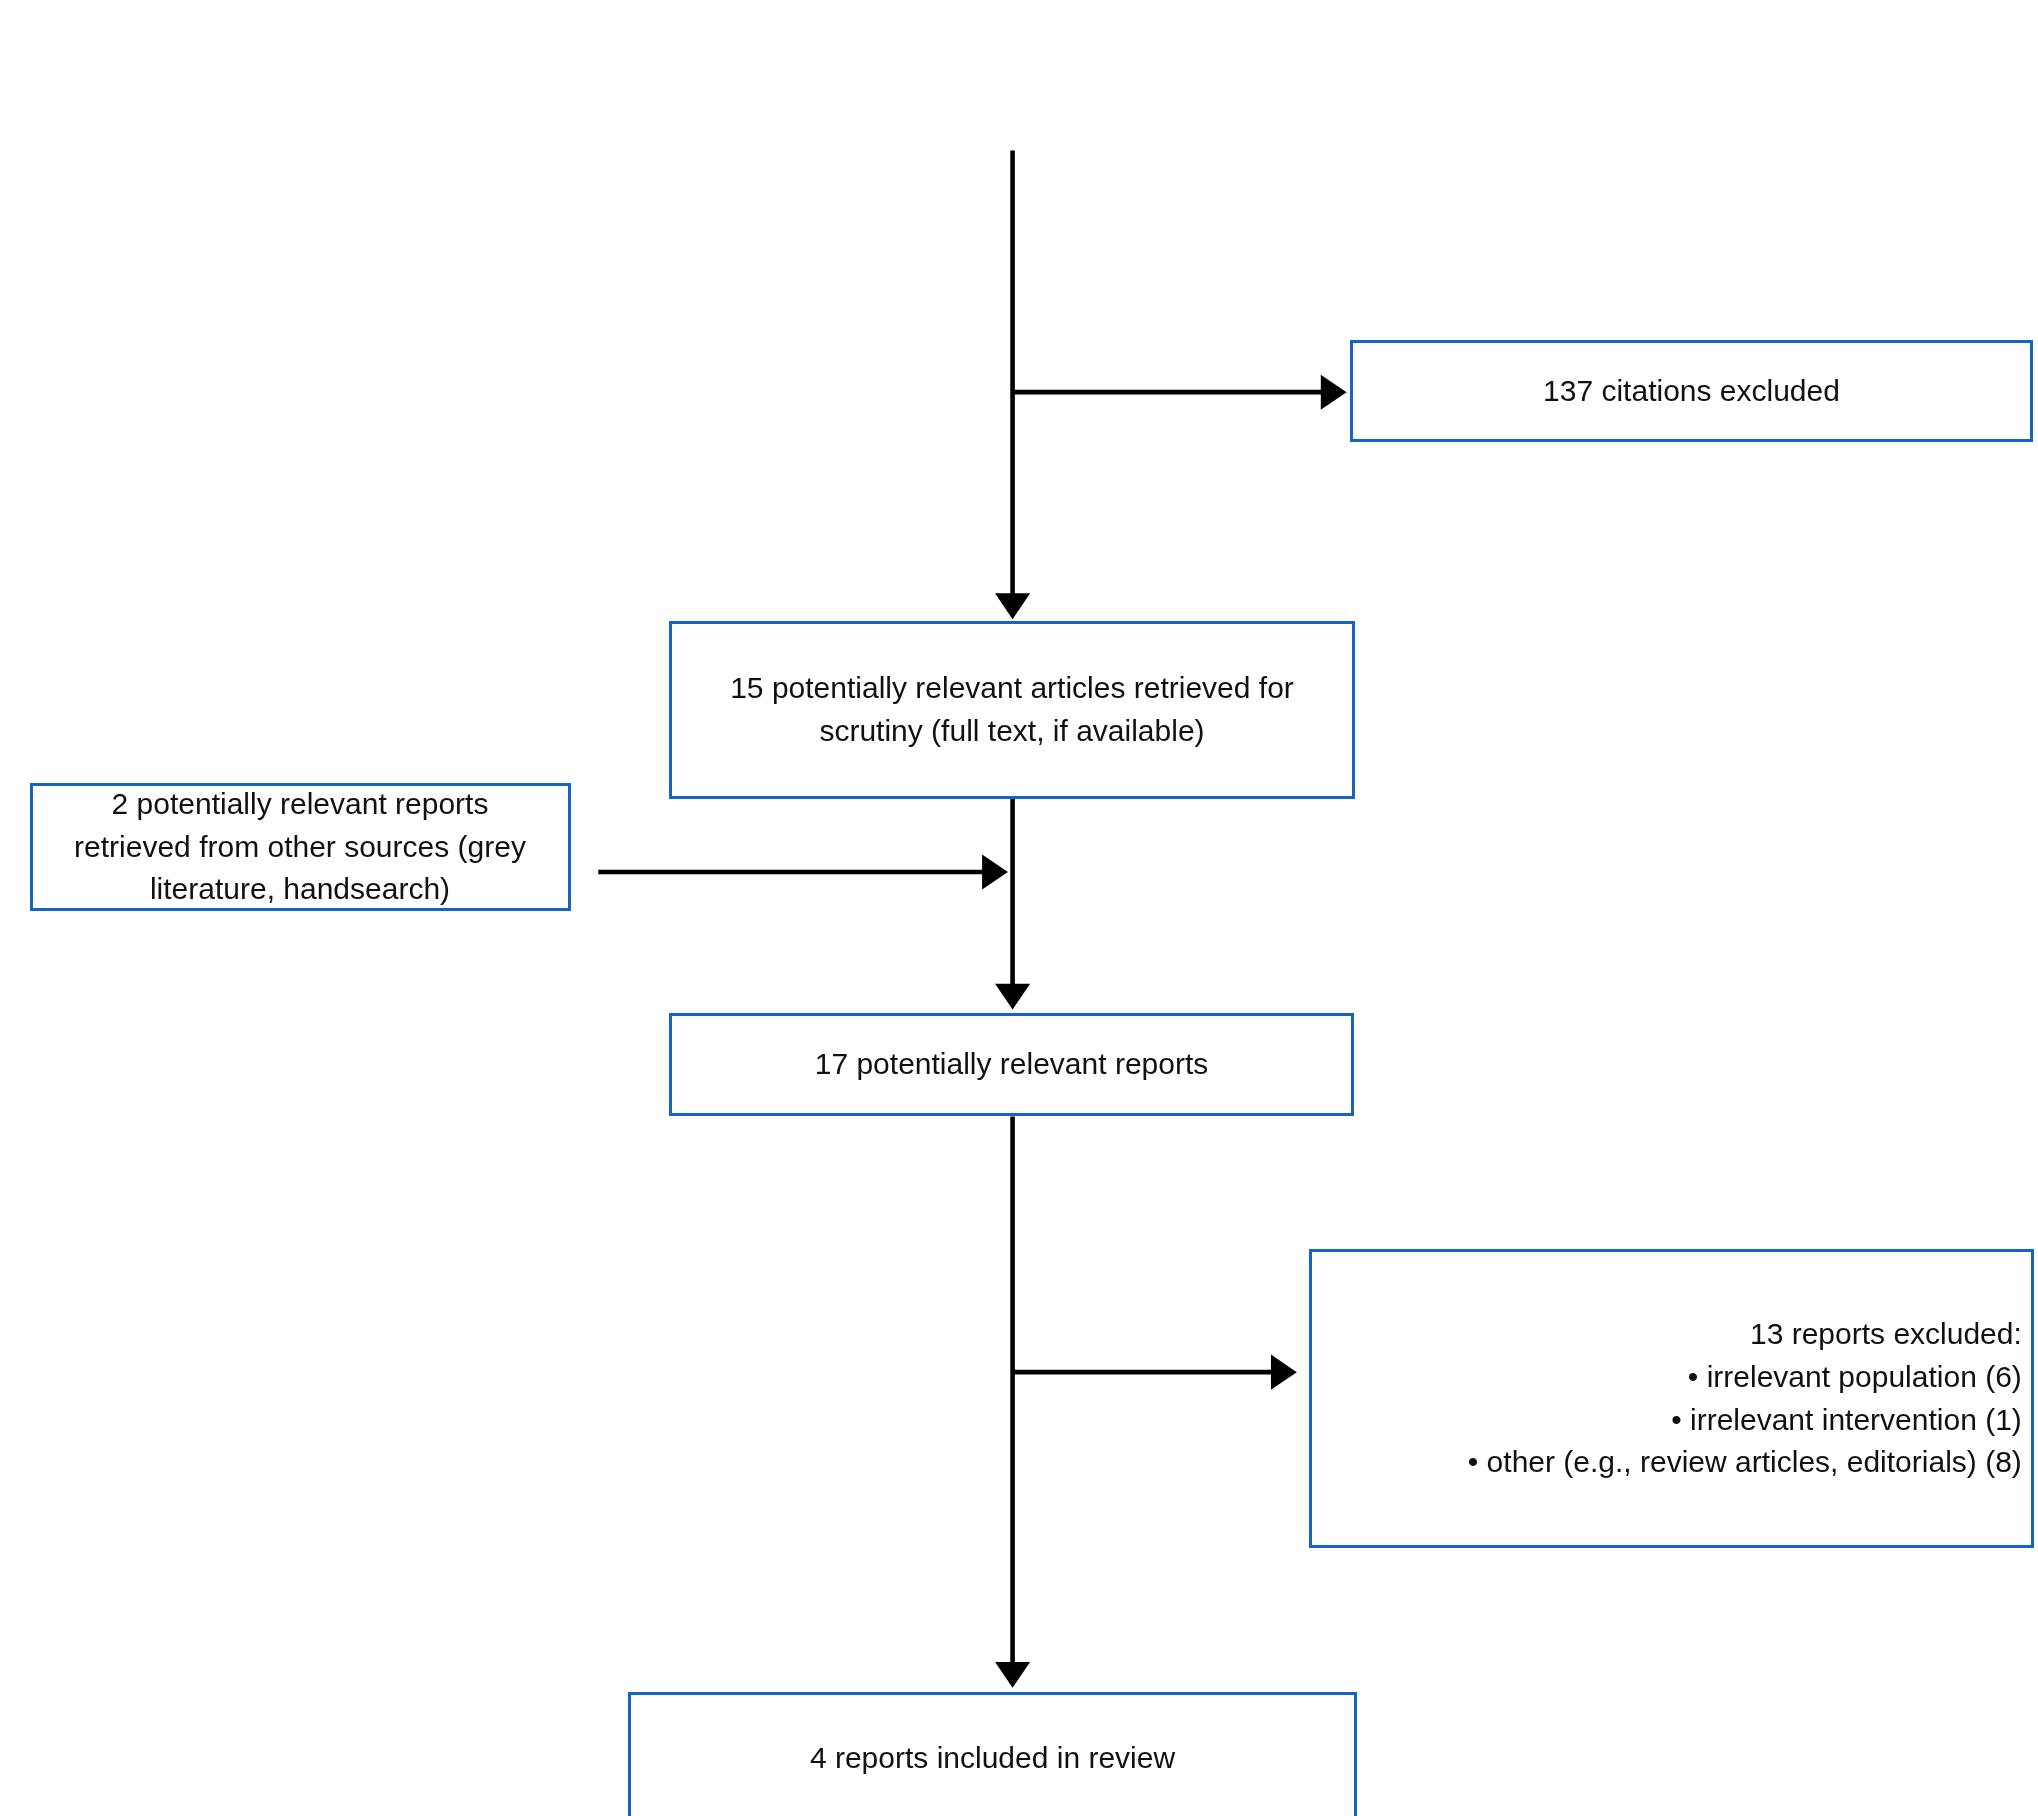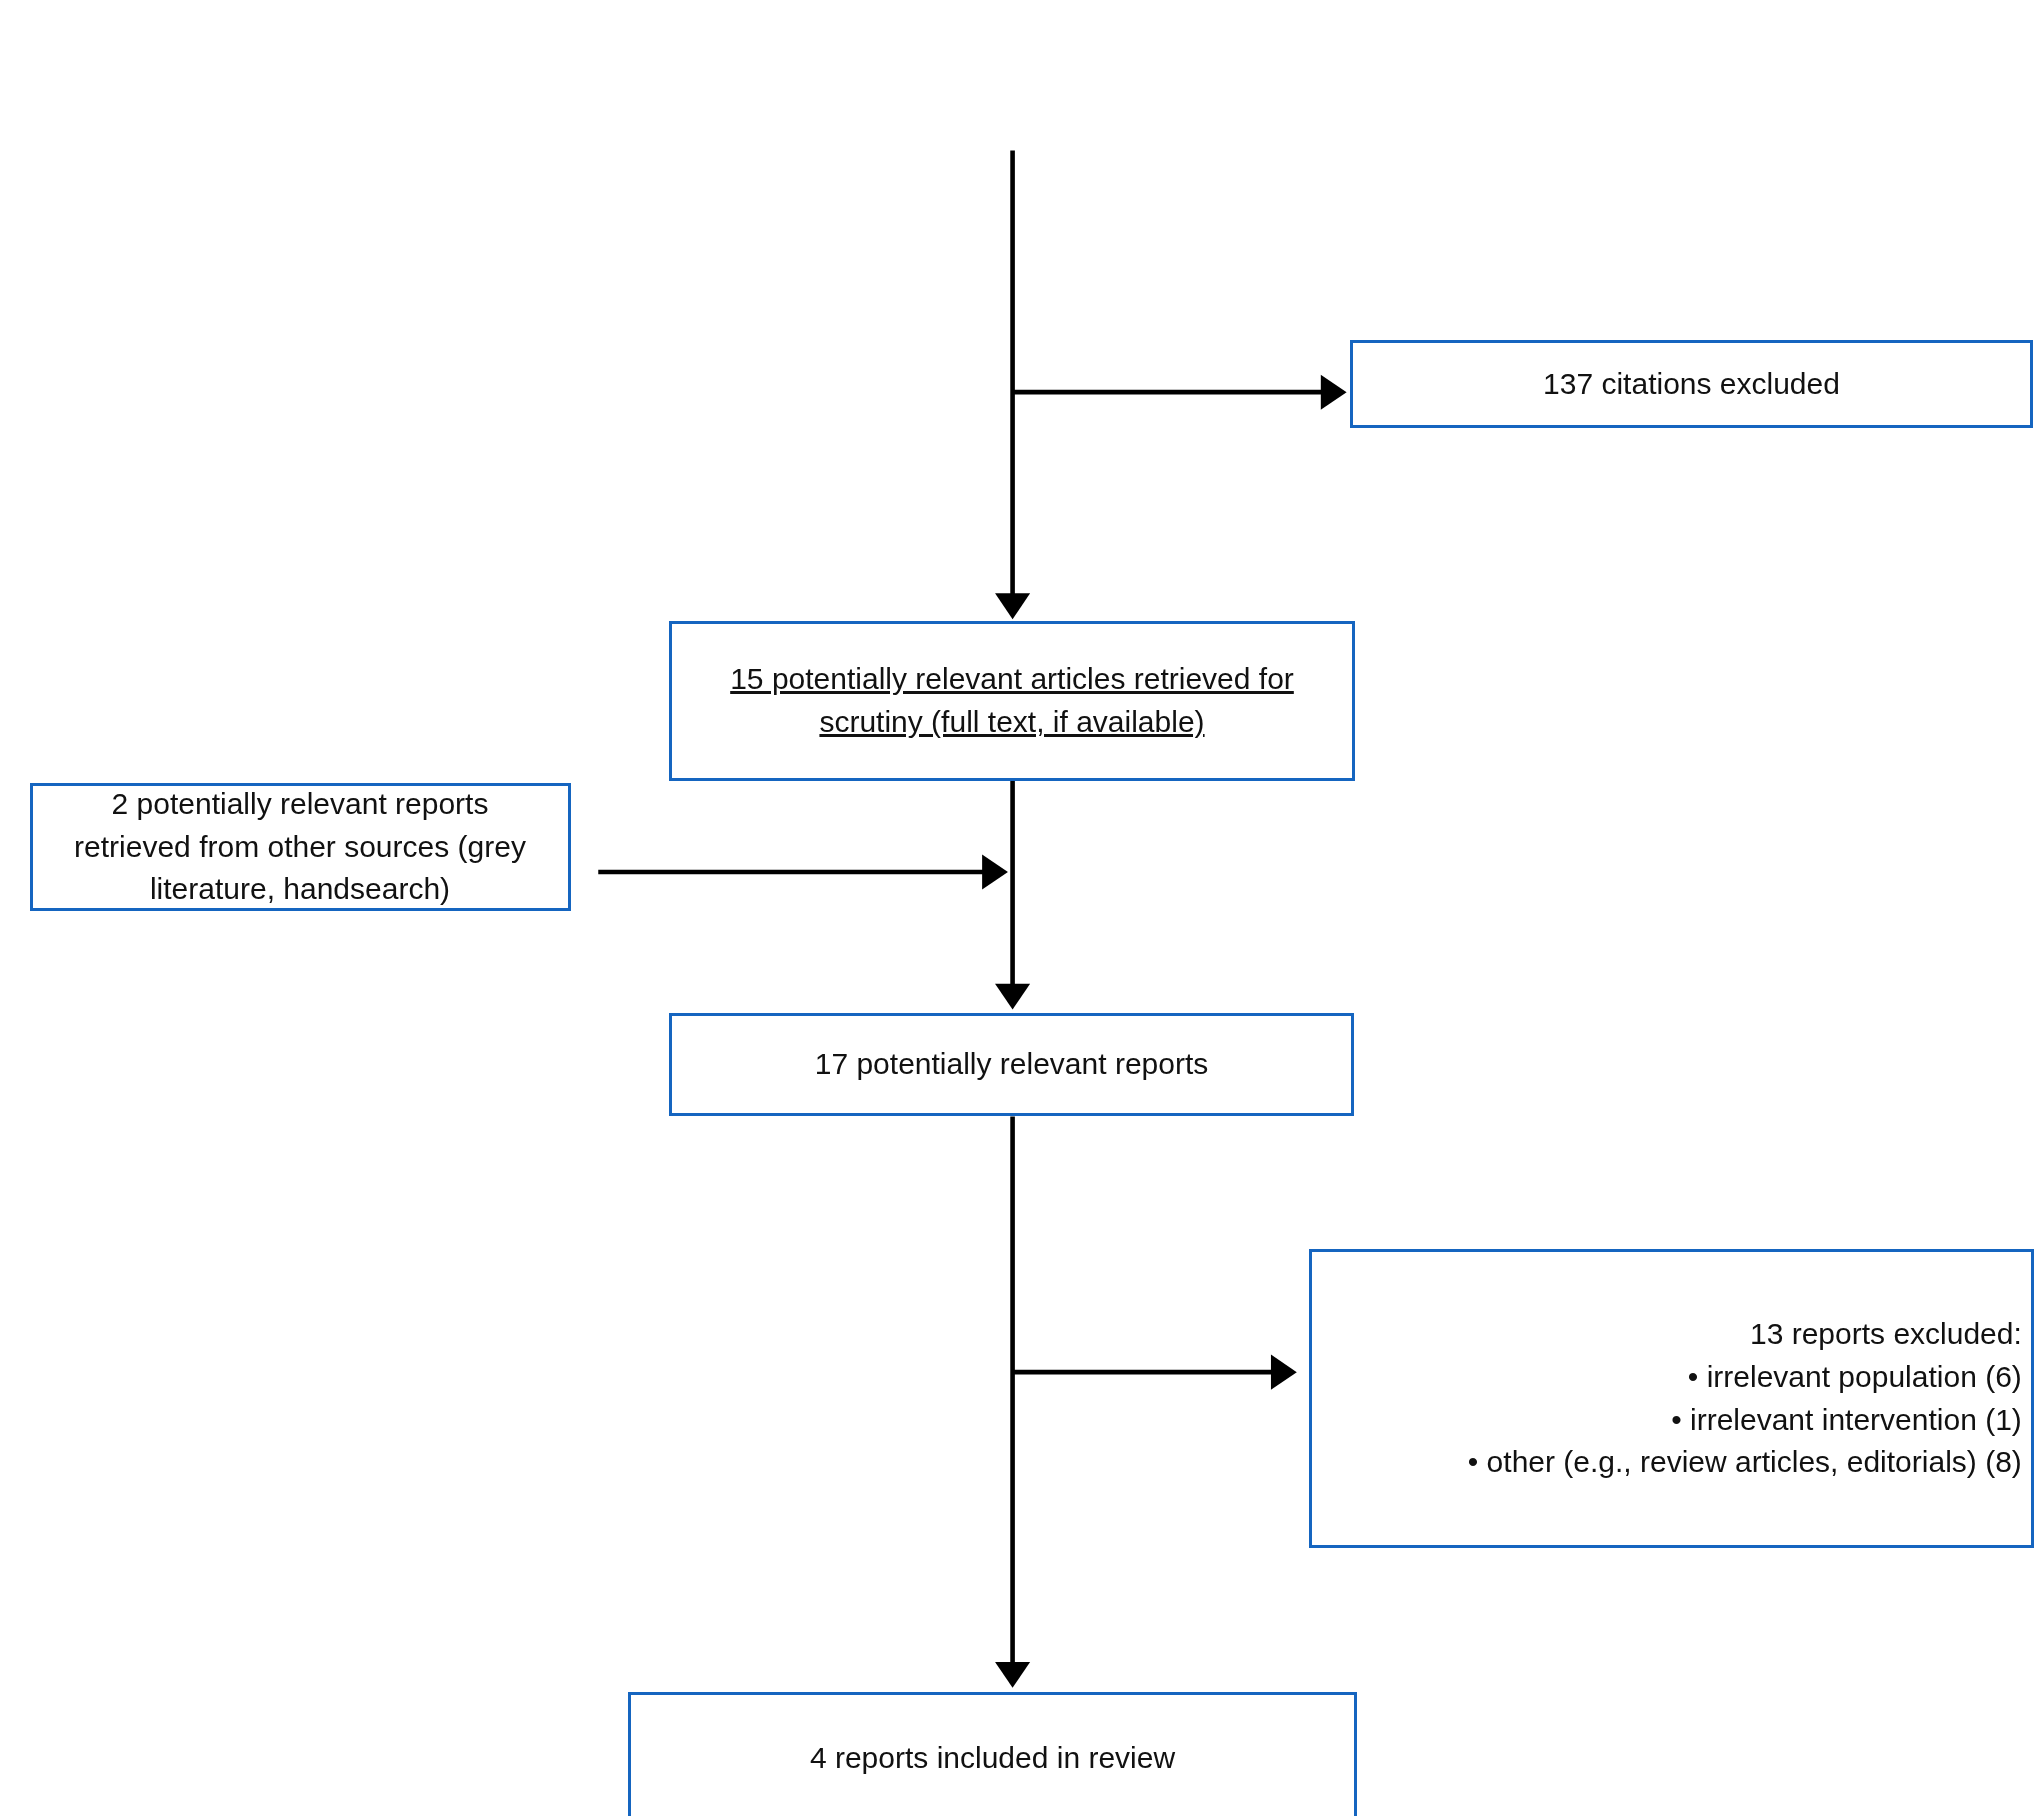--- a/index.html
+++ b/index.html
@@ -31,22 +31,22 @@
     align-items:flex-start;
     text-align:left;
     padding:5.5px 9.2px 5.5px 24px;
   }
   .flow-box .line{white-space:nowrap;}
   .arrow-layer{position:absolute;left:0;top:0;width:2039px;height:1816px;pointer-events:none;}
   .arrow-layer line{stroke:var(--arrow);stroke-width:5;}
   .arrow-layer polygon{fill:var(--arrow);}
   
   #box-identified          {left:669px;  top:9.2px;   width:686px; height:141px;}
-  #box-citations-excluded  {left:1350px; top:340px;  width:683px; height:88px;align-items:center;}
-  #box-articles-retrieved  {left:669px;  top:621px;  width:686px; height:160px;text-decoration:underline;}
+  #box-citations-excluded  {left:1350px; top:340px;  width:683px; height:102px;align-items:center;}
+  #box-articles-retrieved  {left:669px;  top:621px;  width:686px; height:178px;}
   #box-other-sources       {left:29.5px;   top:783px;  width:541px; height:128px; padding:5.5px 18.5px;}
   #box-relevant-reports    {left:669px;  top:1013px; width:685px; height:103px;}
   #box-reports-excluded    {left:1309px; top:1249px; width:725px; height:299px;align-items:flex-end;}
   #box-included            {left:628px;  top:1692px; width:729px; height:133px;}
 </style>
 </head>
 <body>
 
 <div class="canvas">
 

